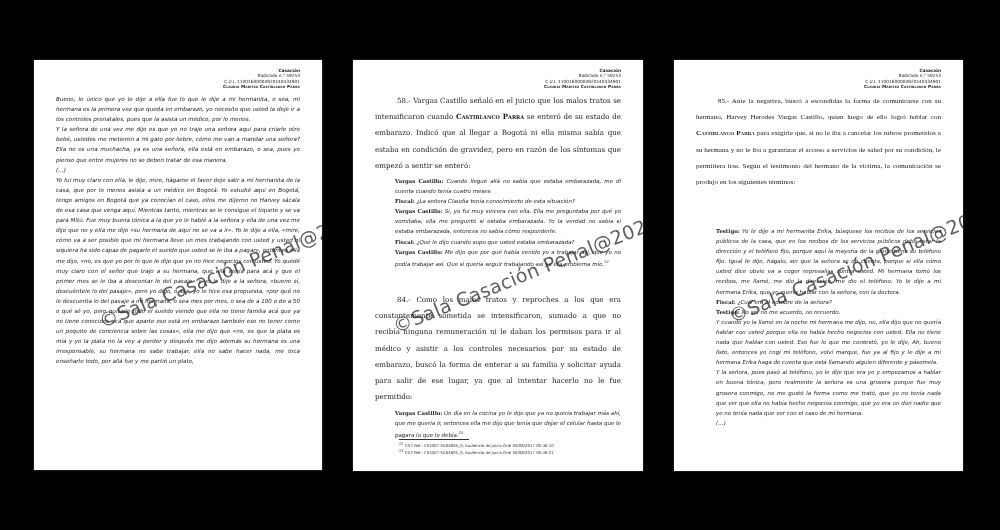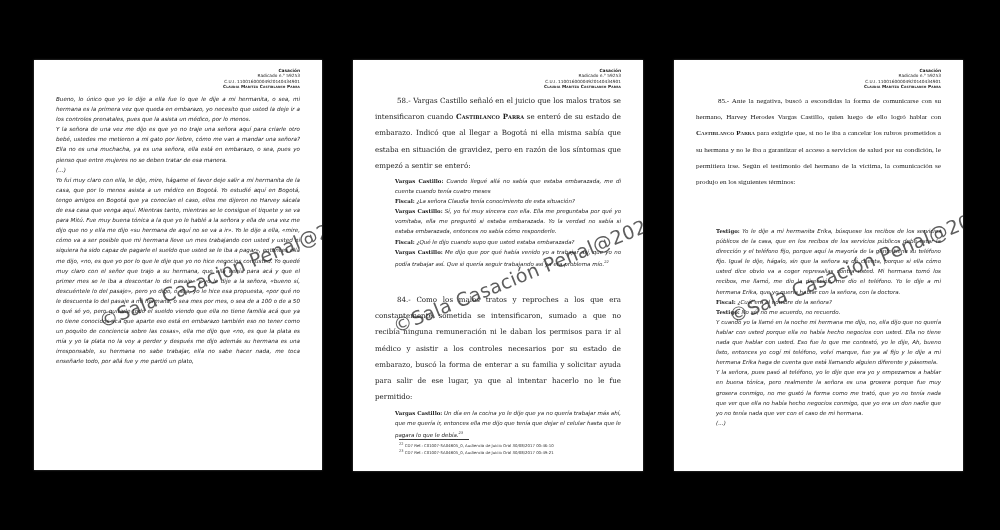--- a/index.html
+++ b/index.html
@@ -74,21 +74,21 @@
 </div>
 
 <div class="page" id="page2">
   <div class="hdr">
     <div class="b">Casación</div>
     <div>Radicado n.° 59253</div>
     <div>C.U.I. 11001600004920140434901</div>
     <div class="sc">Claudia Maritza Castiblanco Parra</div>
   </div>
   <div class="body para" style="top:33px;">
-    <span>58.- Vargas Castillo señaló en el juicio que los malos tratos se intensificaron cuando </span><span class="caps">Castiblanco Parra</span><span> se enteró de su estado de embarazo. Indicó que al llegar a Bogotá ni ella misma sabía que estaba en situación de gravidez, pero en razón de los síntomas que empezó a sentir se enteró:</span>
+    <span>58.- Vargas Castillo señaló en el juicio que los malos tratos se intensificaron cuando </span><span class="caps">Castiblanco Parra</span><span> se enteró de su estado de embarazo. Indicó que al llegar a Bogotá ni ella misma sabía que estaba en condición de gravidez, pero en razón de los síntomas que empezó a sentir se enteró:</span>
   </div>
   <div class="quote" style="top:116px;">
     <p><span class="sp">Vargas Castillo:</span> <span>Cuando llegué allá no sabía que estaba embarazada, me di cuenta cuando tenía cuatro meses</span></p>
     <p><span class="sp">Fiscal:</span> <span>¿La señora Claudia tenía conocimiento de esta situación?</span></p>
     <p><span class="sp">Vargas Castillo:</span> <span>Sí, yo fui muy sincera con ella. Ella me preguntaba por qué yo vomitaba, ella me preguntó si estaba embarazada. Yo la verdad no sabía si estaba embarazada, entonces no sabía cómo responderle.</span></p>
     <p><span class="sp">Fiscal:</span> <span>¿Qué le dijo cuando supo que usted estaba embarazada?</span></p>
     <p><span class="sp">Vargas Castillo:</span> <span>Me dijo que por qué había venido yo a trabajar así, que yo no podía trabajar así. Que si quería seguir trabajando así ya era problema mío.</span><span class="sup">22</span></p>
   </div>
   <div class="body para" style="top:232px;">84.- Como los malos tratos y reproches a los que era constantemente sometida se intensificaron, sumado a que no recibía ninguna remuneración ni le daban los permisos para ir al médico y asistir a los controles necesarios por su estado de embarazo, buscó la forma de enterar a su familia y solicitar ayuda para salir de ese lugar, ya que al intentar hacerlo no le fue permitido:</div>
   <div class="quote" style="top:348px;">

